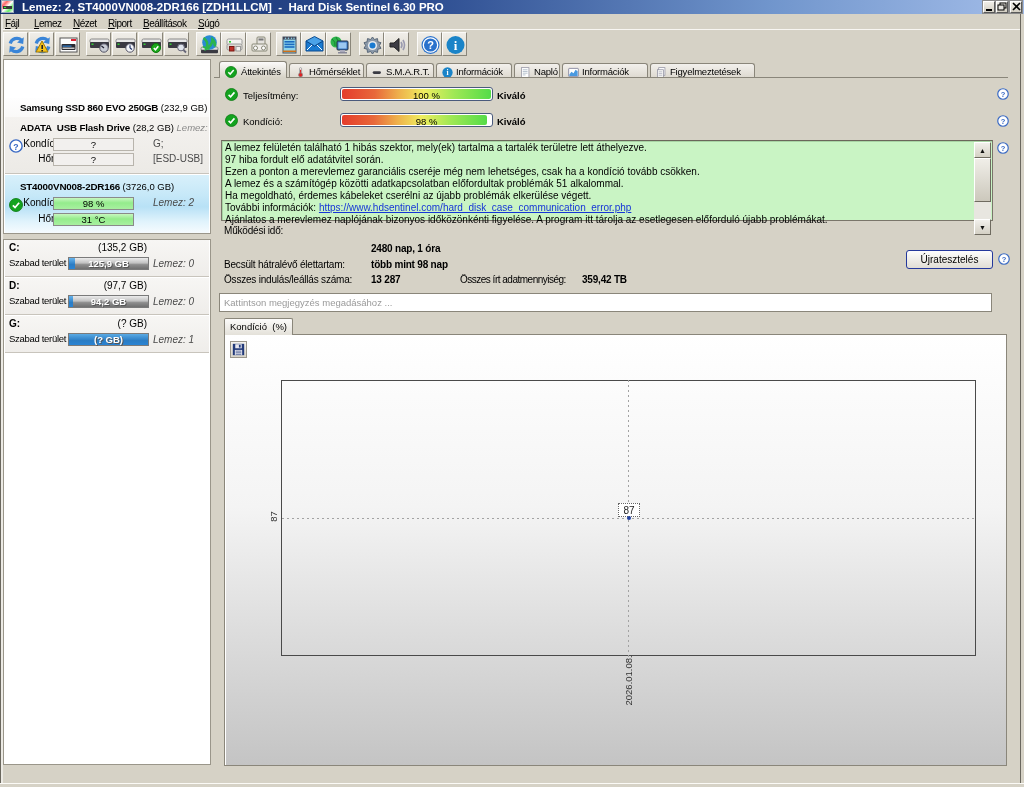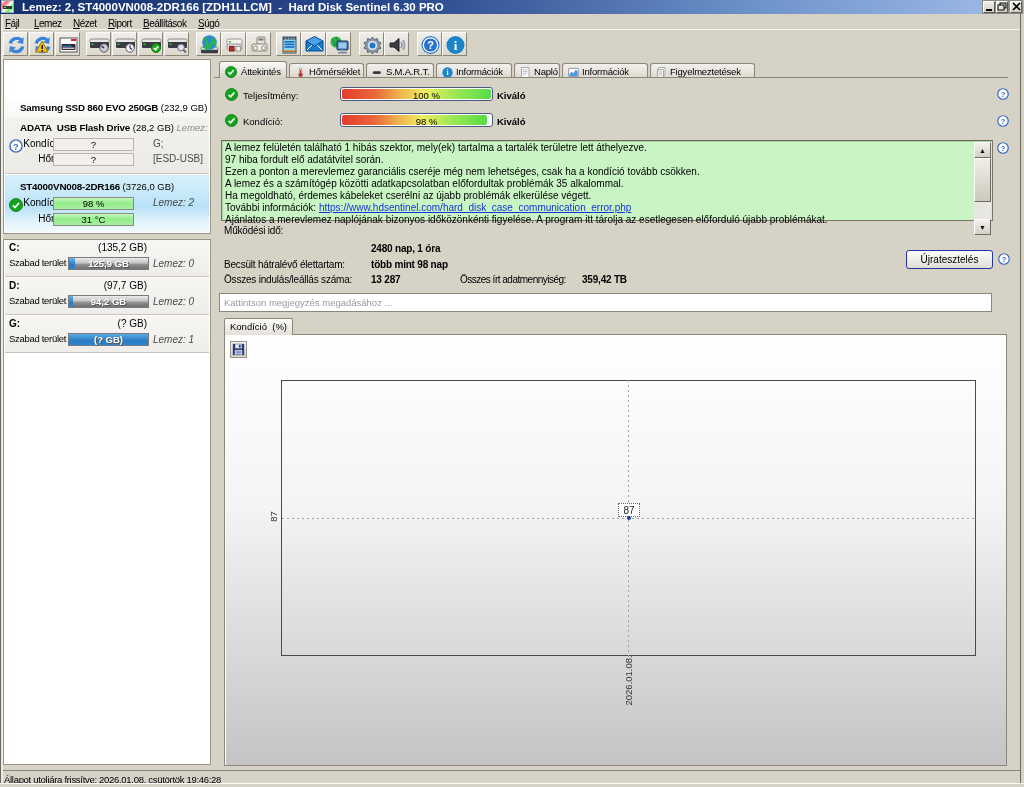--- a/index.html
+++ b/index.html
@@ -399,21 +399,21 @@
         <text x="8" y="12" text-anchor="middle" font-size="10" font-weight="bold" fill="#3a6ac4">?</text>
       </svg>
     <svg class="abs qicon" style="left:783px;top:82px;" width="12" height="12" viewBox="0 0 16 16">
         <circle cx="8" cy="8" r="7" fill="#fff" stroke="#3a6ac4" stroke-width="1.6"></circle>
         <text x="8" y="12" text-anchor="middle" font-size="10" font-weight="bold" fill="#3a6ac4">?</text>
       </svg>
     <div id="greenbox">
       <div class="gl">A lemez felületén található 1 hibás szektor, mely(ek) tartalma a tartalék területre lett áthelyezve.</div>
       <div class="gl">97 hiba fordult elő adatátvitel során.</div>
       <div class="gl">Ezen a ponton a merevlemez garanciális cseréje még nem lehetséges, csak ha a kondíció tovább csökken.</div>
-      <div class="gl">A lemez és a számítógép közötti adatkapcsolatban előfordultak problémák 35 alkalommal.</div>
+      <div class="gl">A lemez és a számítógép közötti adatkapcsolatban előfordultak problémák 51 alkalommal.</div>
       <div class="gl">Ha megoldható, érdemes kábeleket cserélni az újabb problémák elkerülése végett.</div>
       <div class="gl">További információk: <span class="lnk">https://www.hdsentinel.com/hard_disk_case_communication_error.php</span></div>
       <div class="gl">Ajánlatos a merevlemez naplójának bizonyos időközönkénti figyelése. A program itt tárolja az esetlegesen előforduló újabb problémákat.</div>
       <div id="gsb">
         <div class="sbtn" style="top:0;">▲</div>
         <div id="gthumb"></div>
         <div class="sbtn" style="bottom:0;">▼</div>
       </div>
     </div>
     <div class="stat" style="left:10px;top:165px;">Működési idő:</div>
@@ -441,20 +441,19 @@
           </svg></div>
       <div id="plot"></div>
       <div class="dashh"></div>
       <div class="dashv"></div>
       <div id="ptlabel">87</div>
       <div id="pdot"></div>
       <div id="ylab">87</div>
       <div id="xlab">2026.01.08.</div>
     </div>
   </div>
-  <div id="statusbar">Állapot utoljára frissítve: 2026.01.08. csütörtök 19:46:28</div>
   <div class="abs" style="left:0;top:14px;width:1px;height:773px;background:#6a675e;"></div>
   <div class="abs" style="left:1px;top:14px;width:2px;height:773px;background:#eceae4;"></div>
   <div class="abs" style="left:1020px;top:14px;width:1px;height:769px;background:#6a675e;"></div>
   <div class="abs" style="left:1021px;top:14px;width:3px;height:769px;background:#d6d2c6;"></div>
   <div class="abs" style="left:0;top:783px;width:1024px;height:1px;background:#fbfaf6;"></div>
   <div class="abs" style="left:0;top:784px;width:1024px;height:3px;background:#d6d2c6;"></div>
 </div>
 
 </body></html>

